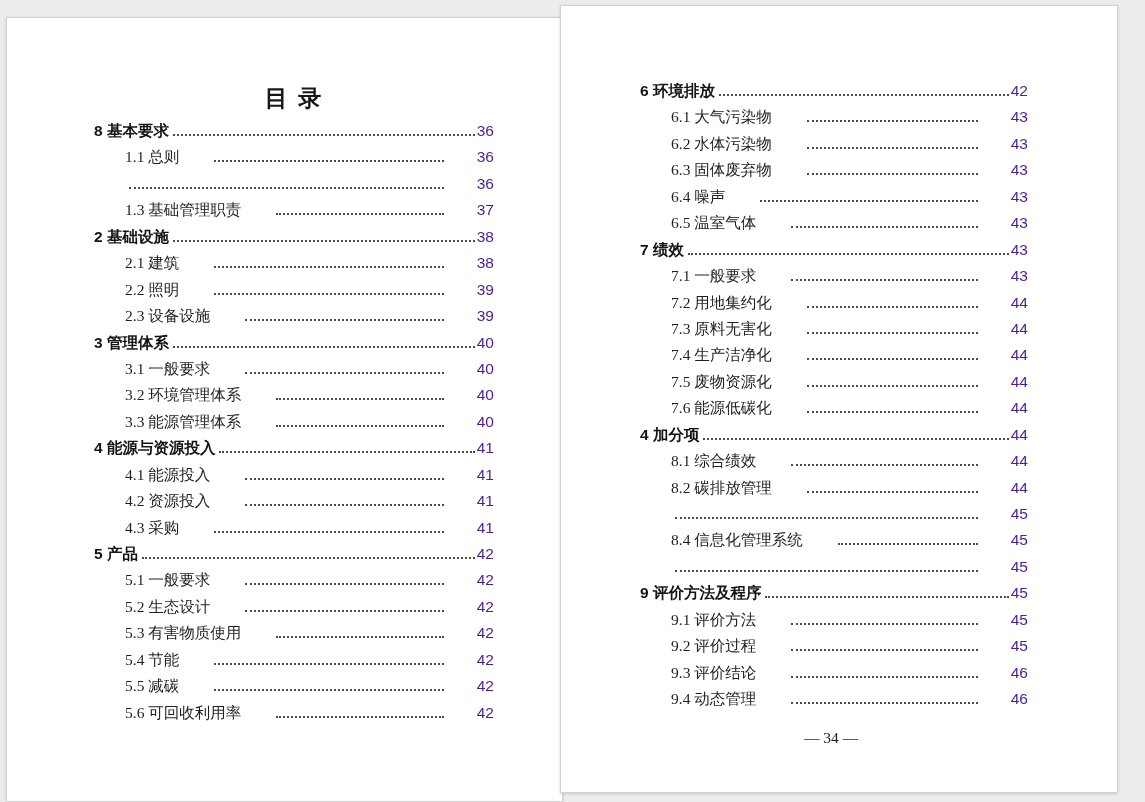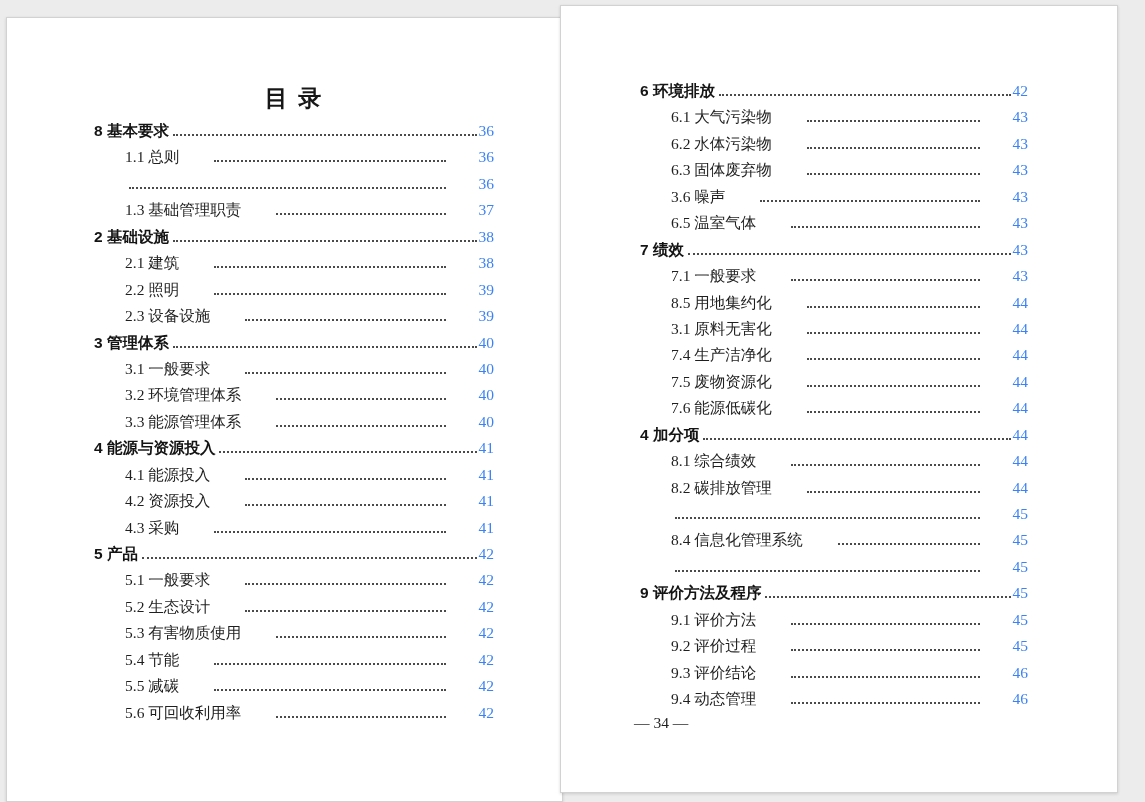--- a/index.html
+++ b/index.html
@@ -73,36 +73,36 @@
   .dots {
     flex: 1 1 auto;
     min-width: 8px;
     height: 0;
     border-bottom: 2px dotted #4a4a4a;
     margin: 0 2px 0 4px;
   }
   .pg {
     flex: 0 0 auto;
     line-height: 26.45px;
-    font-family: Liberation Serif, serif;
-    color: #3b82f6;
+    font-family: Liberation Sans, sans-serif;
+    color: #4c1d95;
   }
   .footer {
     font-size: 15.5px;
     line-height: 16px;
     color: #1f1f1f;
   }
   .footer-right {
     margin-top: 16px;
     text-align: right;
     margin-right: -10px;
   }
   .footer-left {
-    margin-top: 2px;
-    text-align: left;
+    margin-top: 17px;
+    text-align: center;
     margin-left: -6px;
   }
 </style>
 </head>
 <body>
 
 <div class="stage">
 
   <section class="page page-left">
     <h1 class="doc-title">目 录</h1>
@@ -240,46 +240,46 @@
           <span class="lbl">6.2 水体污染物</span>
           <span class="dots"></span>
           <span class="pg">43</span>
         </div>
         <div class="row lvl2">
           <span class="lbl">6.3 固体废弃物</span>
           <span class="dots"></span>
           <span class="pg">43</span>
         </div>
         <div class="row lvl2">
-          <span class="lbl">3.6 噪声</span>
+          <span class="lbl">6.4 噪声</span>
           <span class="dots"></span>
           <span class="pg">43</span>
         </div>
         <div class="row lvl2">
           <span class="lbl">6.5 温室气体</span>
           <span class="dots"></span>
           <span class="pg">43</span>
         </div>
         <div class="row lvl1">
           <span class="lbl">7 绩效</span>
           <span class="dots"></span>
           <span class="pg">43</span>
         </div>
         <div class="row lvl2">
           <span class="lbl">7.1 一般要求</span>
           <span class="dots"></span>
           <span class="pg">43</span>
         </div>
         <div class="row lvl2">
-          <span class="lbl">8.5 用地集约化</span>
-          <span class="dots"></span>
-          <span class="pg">44</span>
-        </div>
-        <div class="row lvl2">
-          <span class="lbl">3.1 原料无害化</span>
+          <span class="lbl">7.2 用地集约化</span>
+          <span class="dots"></span>
+          <span class="pg">44</span>
+        </div>
+        <div class="row lvl2">
+          <span class="lbl">7.3 原料无害化</span>
           <span class="dots"></span>
           <span class="pg">44</span>
         </div>
         <div class="row lvl2">
           <span class="lbl">7.4 生产洁净化</span>
           <span class="dots"></span>
           <span class="pg">44</span>
         </div>
         <div class="row lvl2">
           <span class="lbl">7.5 废物资源化</span>

